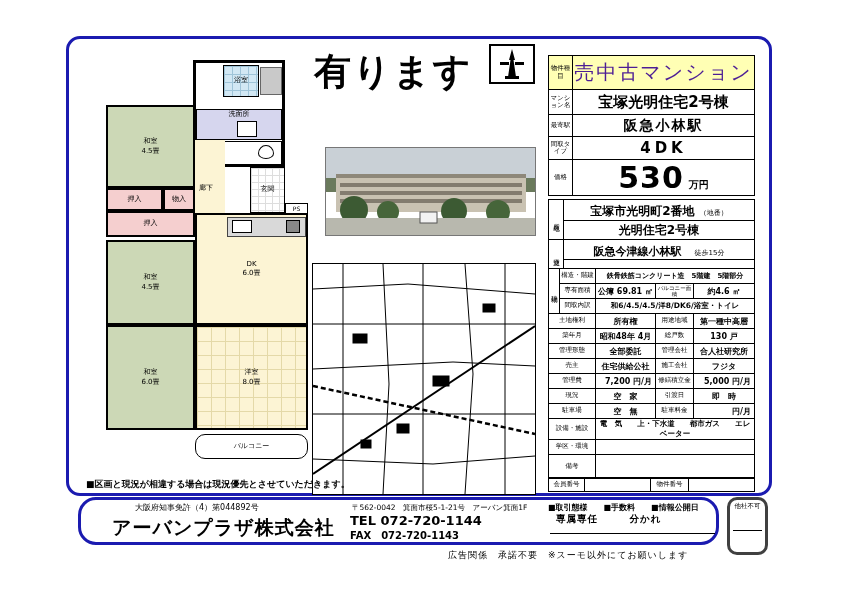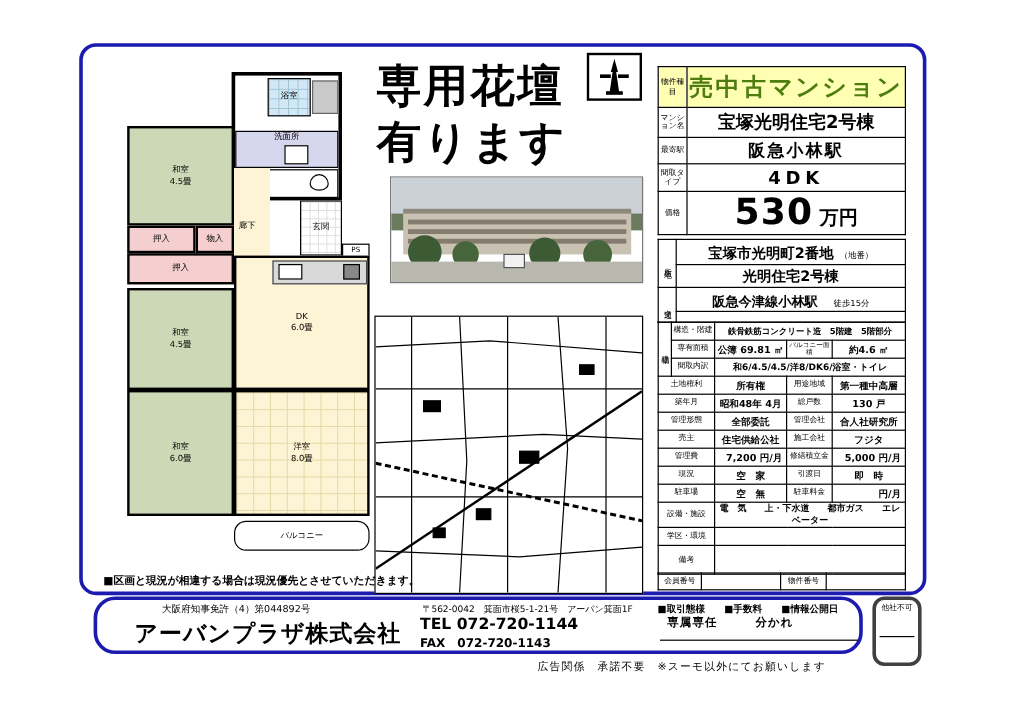--- a/index.html
+++ b/index.html
@@ -36,26 +36,26 @@
   table { border-collapse:collapse; table-layout:fixed; width:207px; }
   td { border:1.5px solid #000; text-align:center; vertical-align:middle; padding:0 1px; overflow:hidden; }
   .lbl { font-size:6.5px; line-height:1.1; font-weight:normal; }
   .val { font-size:8px; font-weight:bold; }
   .vlab { writing-mode:vertical-rl; text-orientation:upright; font-size:6.5px; letter-spacing:1px; }
   .t1 { left:548px; top:55px; }
   .t2 { left:548px; top:199px; }
   .t3 { left:548px; top:268px; }
   .t4 { left:548px; top:477px; }
   .sale-row { background:#ffffb4; }
-  .sale-val { color:#4d7c0f; font-size:20px; font-weight:bold; letter-spacing:2px; }
+  .sale-val { color:#4c1d95; font-size:20px; font-weight:normal; letter-spacing:2px; }
   .name-val { font-size:15px; font-weight:bold; }
   .sta-val  { font-size:14px; font-weight:bold; letter-spacing:2px;margin-left:28px; }
   .lay-val  { font-size:15px; font-weight:bold; letter-spacing:4px; }
   .price-val{ font-size:30px; font-weight:bold; letter-spacing:1px; }
-  .price-unit{ font-size:16px; font-weight:bold; }
+  .price-unit{ font-size:10px; font-weight:bold; }
   .addr-val { font-size:12px; font-weight:bold; }
   .small-note { font-size:7px; font-weight:normal; }
   .right-cell { text-align:right; padding-right:3px; }
 
   
   .caution { left:86px; top:478px; font-size:9px; font-weight:bold; }
   .bottom-note { left:448px; top:549px; font-size:9px; letter-spacing:1px; }
 
   
   .company-box { left:78px; top:497px; width:641px; height:48px; border:3px solid #1b1bb0; border-radius:18px; background:#fff; }
@@ -134,21 +134,20 @@
     <div class="room cream grid-room" style="left:95px; top:268px; width:113px; height:105px;">
       <span class="fp-label2">洋室
 8.0畳</span>
     </div>
     <div class="room" style="left:95px; top:377px; width:113px; height:25px; border-width:1.5px; background:#fff;border-radius:10px;">
       <span>バルコニー</span>
     </div>
   </div>
 
   <div class="abs big-note">
-    <div>専用花壇</div>
     <div>有ります</div>
   </div>
 
   <div class="abs compass">
     <svg width="40" height="34" viewBox="0 0 40 34">
       <polygon points="20,2 23,13 21.5,13 24,30 16,30 18.5,13 17,13" fill="#000"></polygon>
       <rect x="8" y="15" width="9" height="3" fill="#000"></rect>
       <rect x="23" y="15" width="9" height="3" fill="#000"></rect>
       <rect x="13" y="29" width="14" height="3" fill="#000"></rect>
     </svg>

